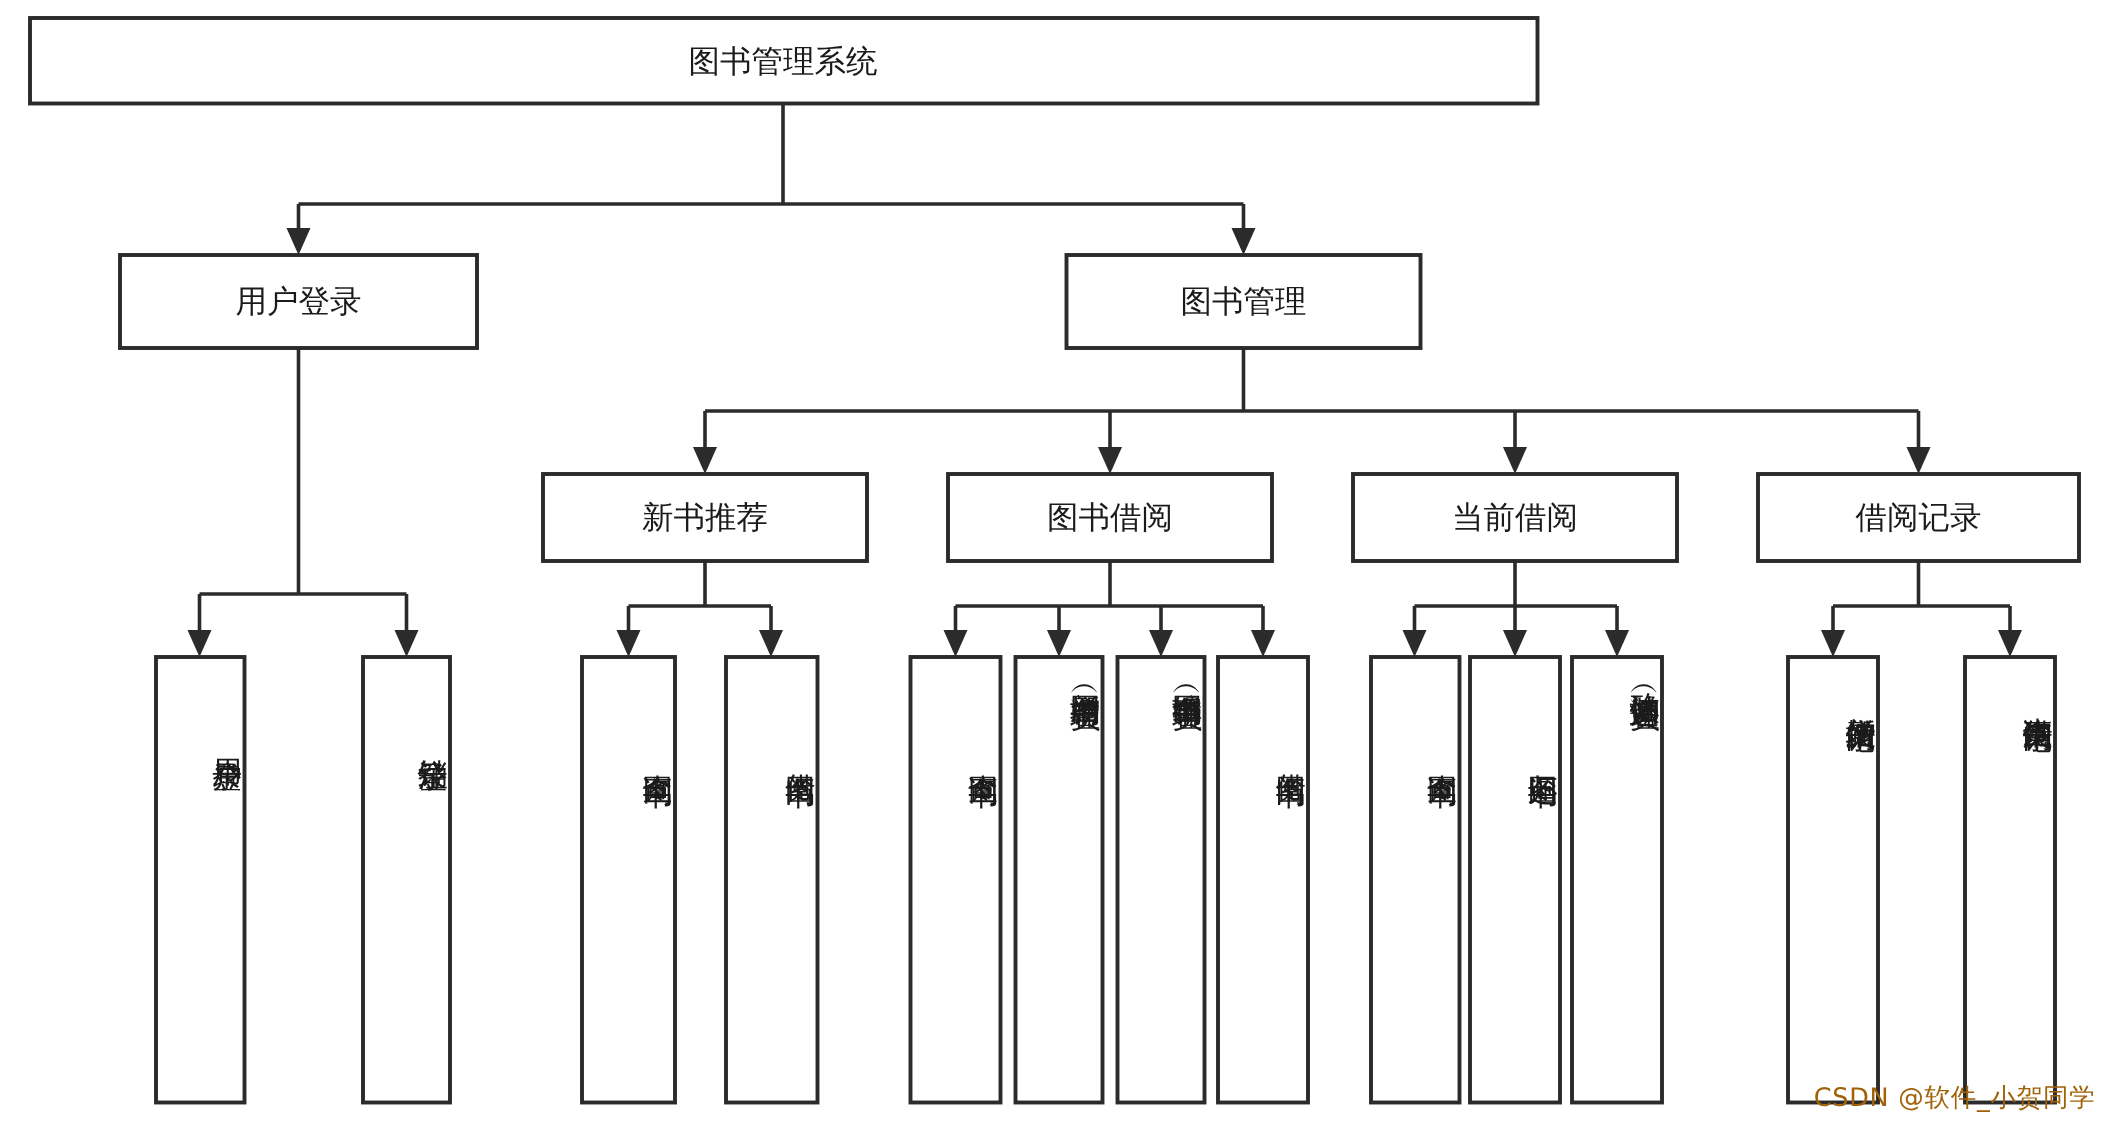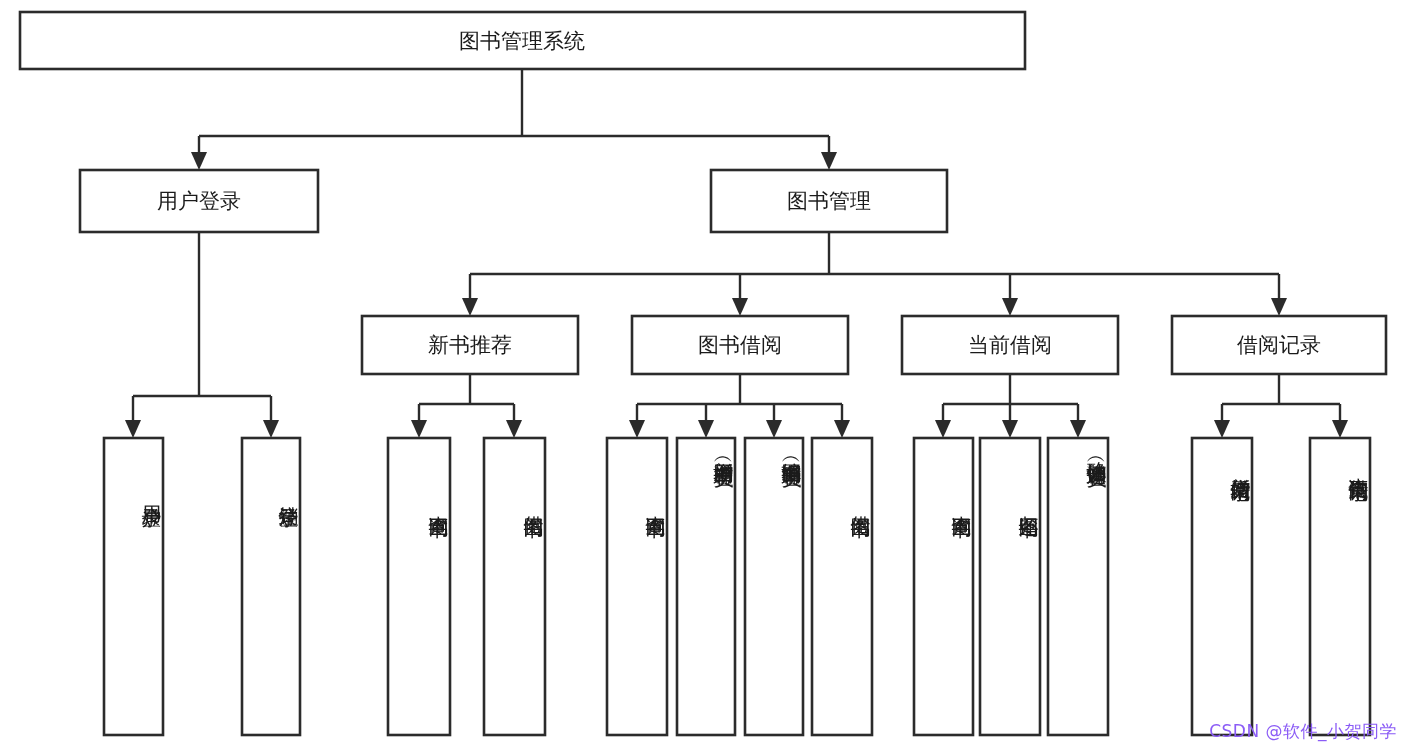--- a/index.html
+++ b/index.html
@@ -60,21 +60,21 @@
     text-align: center;
     white-space: nowrap;
     pointer-events: none;
   }
   .watermark {
     position: absolute;
     right: 8px;
     bottom: 4px;
     font-family: "DejaVu Sans", "Liberation Sans", sans-serif;
     font-size: 17px;
-    color: #8b5cf6;
+    color: #a16207;
     white-space: nowrap;
     letter-spacing: 0.5px;
   }
 </style>
 </head>
 <body>
 
 <div id="diagram-root">
 
   <svg class="flow" viewBox="0 0 1405 747" xmlns="http://www.w3.org/2000/svg">

